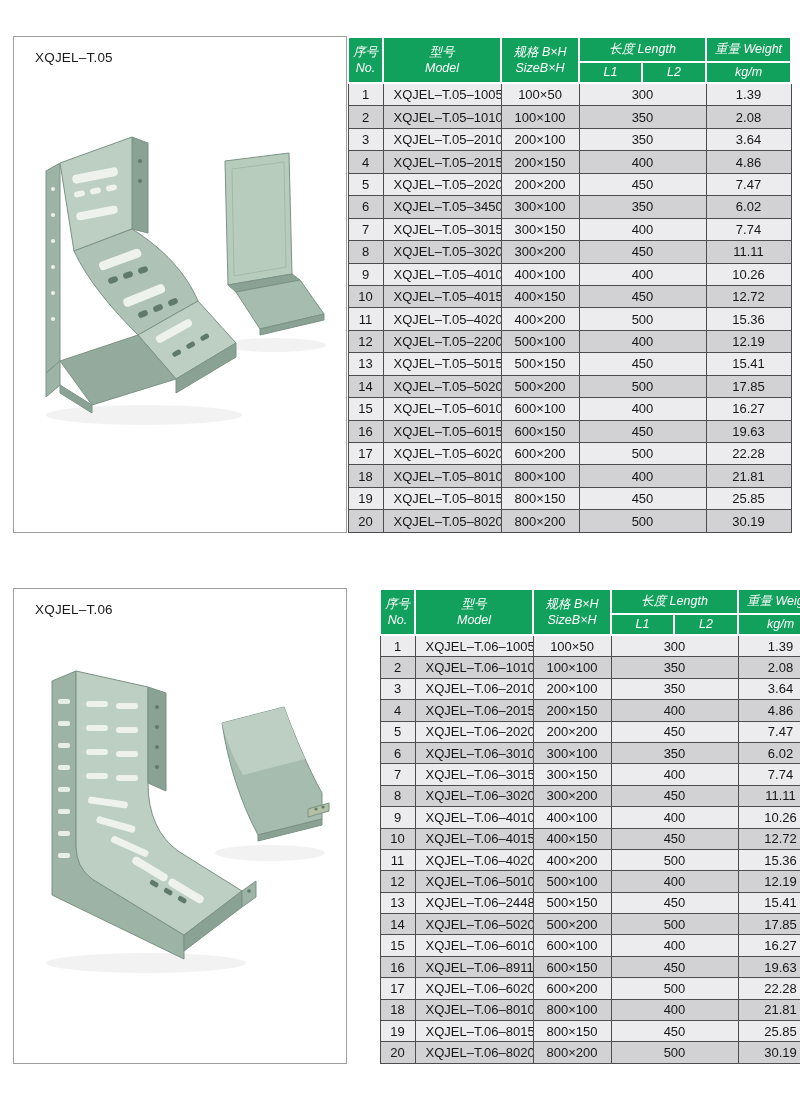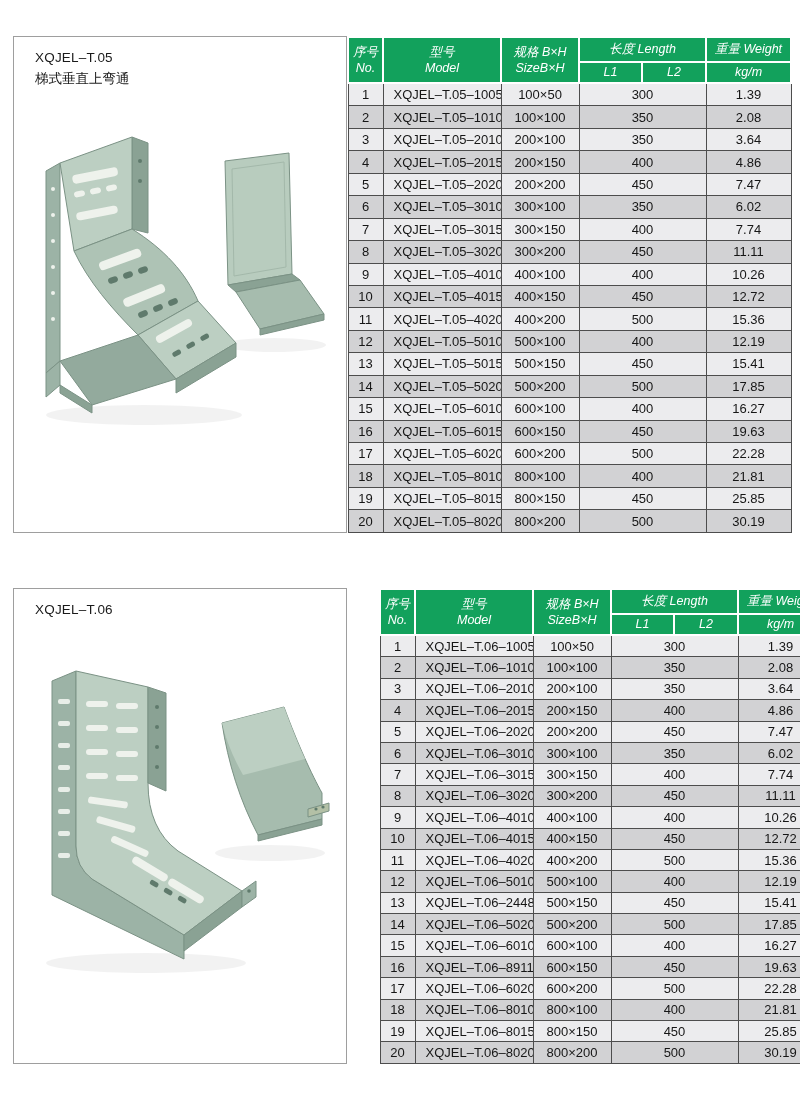--- a/index.html
+++ b/index.html
@@ -53,21 +53,20 @@
   table.spec tbody tr:nth-child(even) td { background:#d2d2d4; }
   table.spec td.model { text-align:center; padding-left:10px;margin-top:39px; }
 </style>
 </head>
 <body>
 
 <div class="section" id="section-05">
   <div class="panel">
     <div class="panel-title">
       <div class="code">XQJEL–T.05</div>
-      <div class="cn">梯式垂直上弯通</div>
     </div>
 
     <svg class="photo" width="306" height="358" viewBox="0 0 306 358">
       <ellipse cx="118" cy="306" rx="98" ry="10" fill="#000000" opacity="0.05"></ellipse>
       <ellipse cx="248" cy="236" rx="52" ry="7" fill="#000000" opacity="0.05"></ellipse>
 
       <g stroke="#7b9285" stroke-width="1">
         <polygon points="199,52 263,44 266,165 202,176" fill="#b8ccbe"></polygon>
         <polygon points="206,60 258,53 260,158 208,167" fill="none" stroke="#a3b8aa"></polygon>
         <polygon points="202,176 266,165 274,171 210,183" fill="#8aa294"></polygon>
@@ -183,21 +182,21 @@
         </tr>
         <tr>
           <td>5</td>
           <td class="model">XQJEL–T.05–2020</td>
           <td>200×200</td>
           <td colspan="2">450</td>
           <td>7.47</td>
         </tr>
         <tr>
           <td>6</td>
-          <td class="model">XQJEL–T.05–3010</td>
+          <td class="model">XQJEL–T.05–3450</td>
           <td>300×100</td>
           <td colspan="2">350</td>
           <td>6.02</td>
         </tr>
         <tr>
           <td>7</td>
           <td class="model">XQJEL–T.05–3015</td>
           <td>300×150</td>
           <td colspan="2">400</td>
           <td>7.74</td>
@@ -225,21 +224,21 @@
         </tr>
         <tr>
           <td>11</td>
           <td class="model">XQJEL–T.05–4020</td>
           <td>400×200</td>
           <td colspan="2">500</td>
           <td>15.36</td>
         </tr>
         <tr>
           <td>12</td>
-          <td class="model">XQJEL–T.05–5010</td>
+          <td class="model">XQJEL–T.05–2200</td>
           <td>500×100</td>
           <td colspan="2">400</td>
           <td>12.19</td>
         </tr>
         <tr>
           <td>13</td>
           <td class="model">XQJEL–T.05–5015</td>
           <td>500×150</td>
           <td colspan="2">450</td>
           <td>15.41</td>

